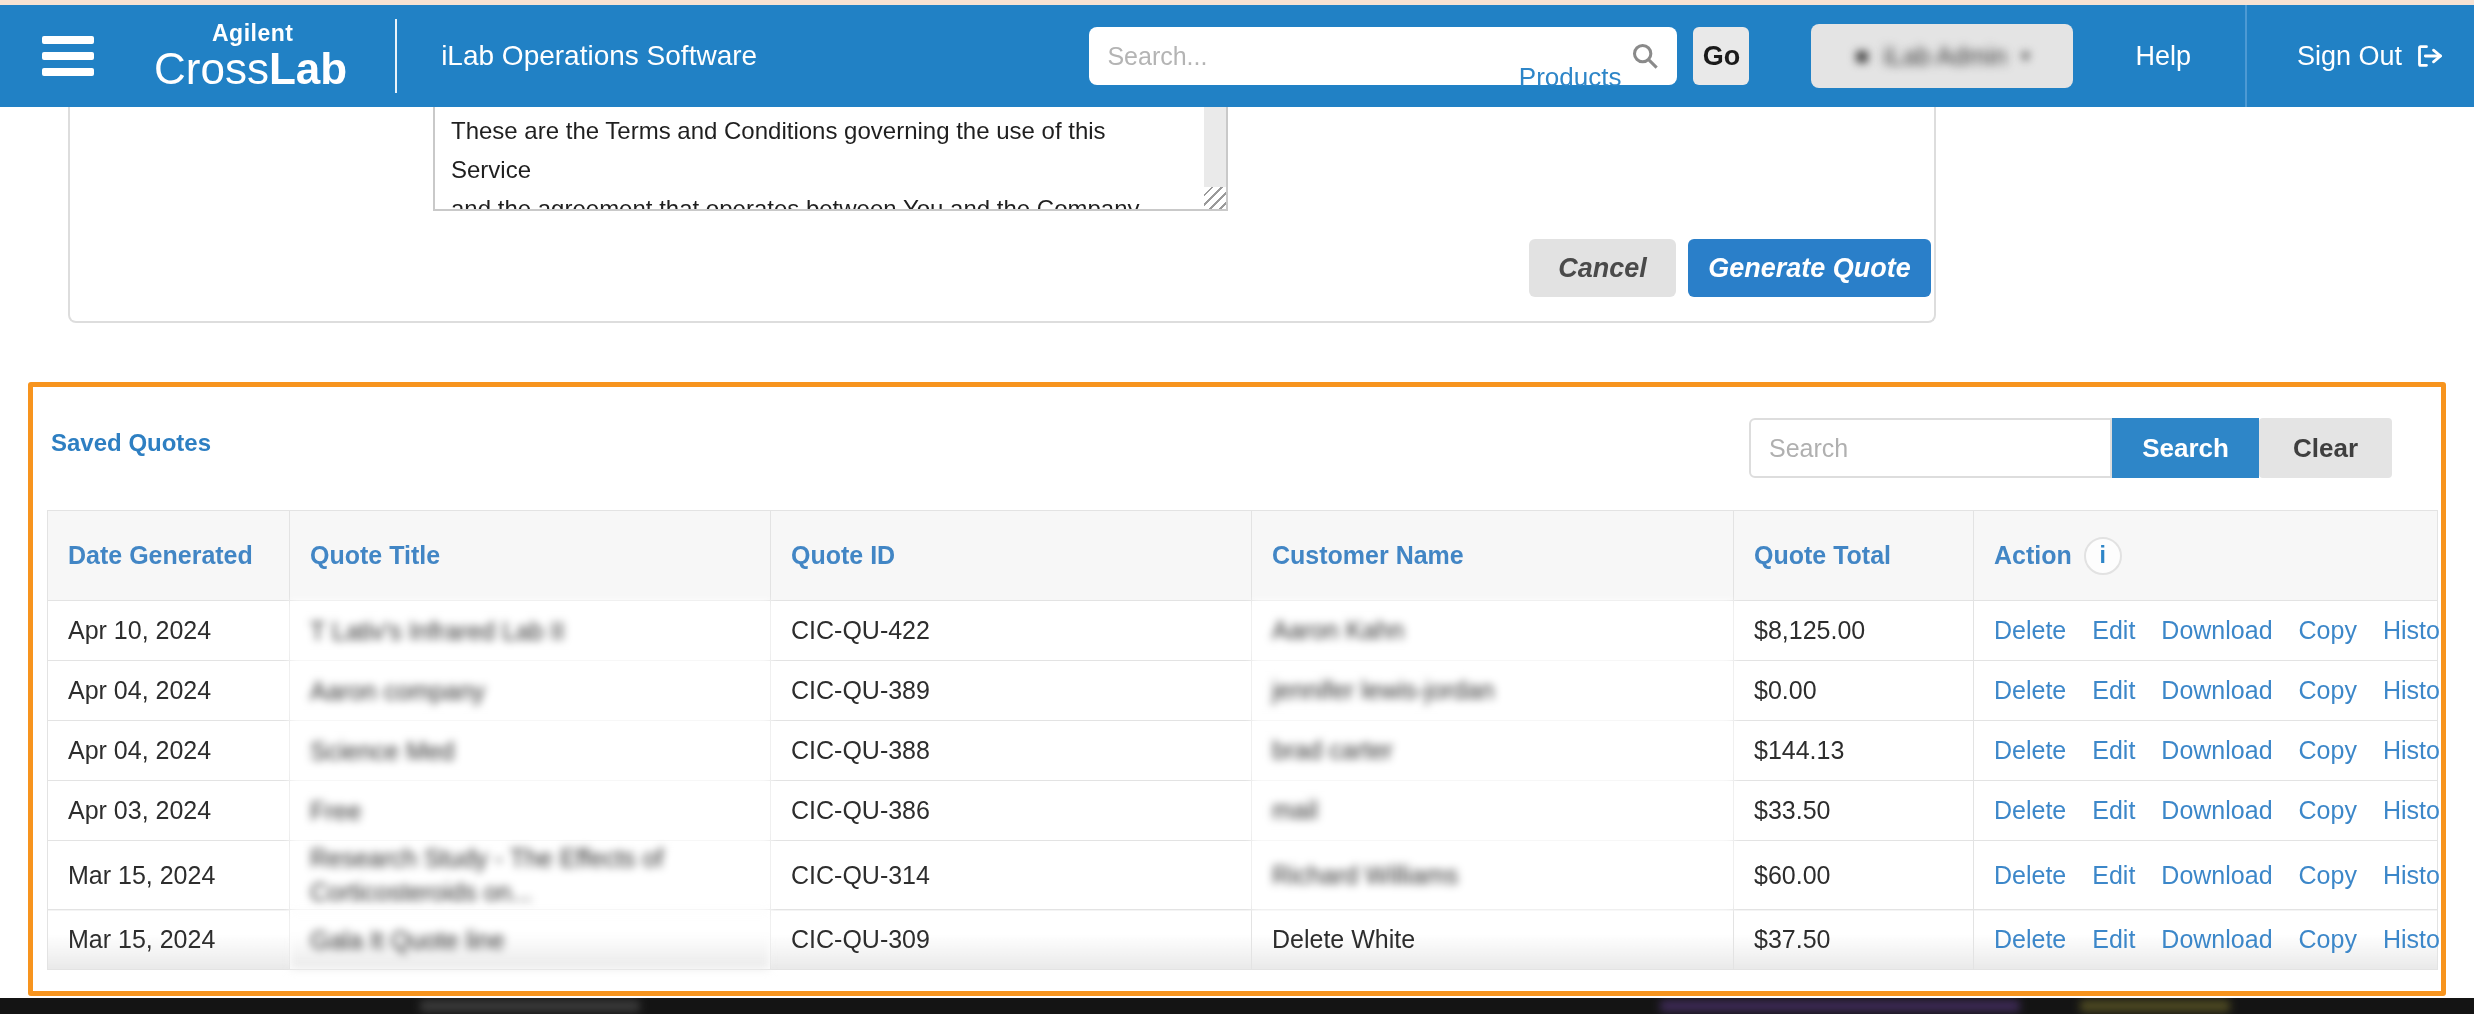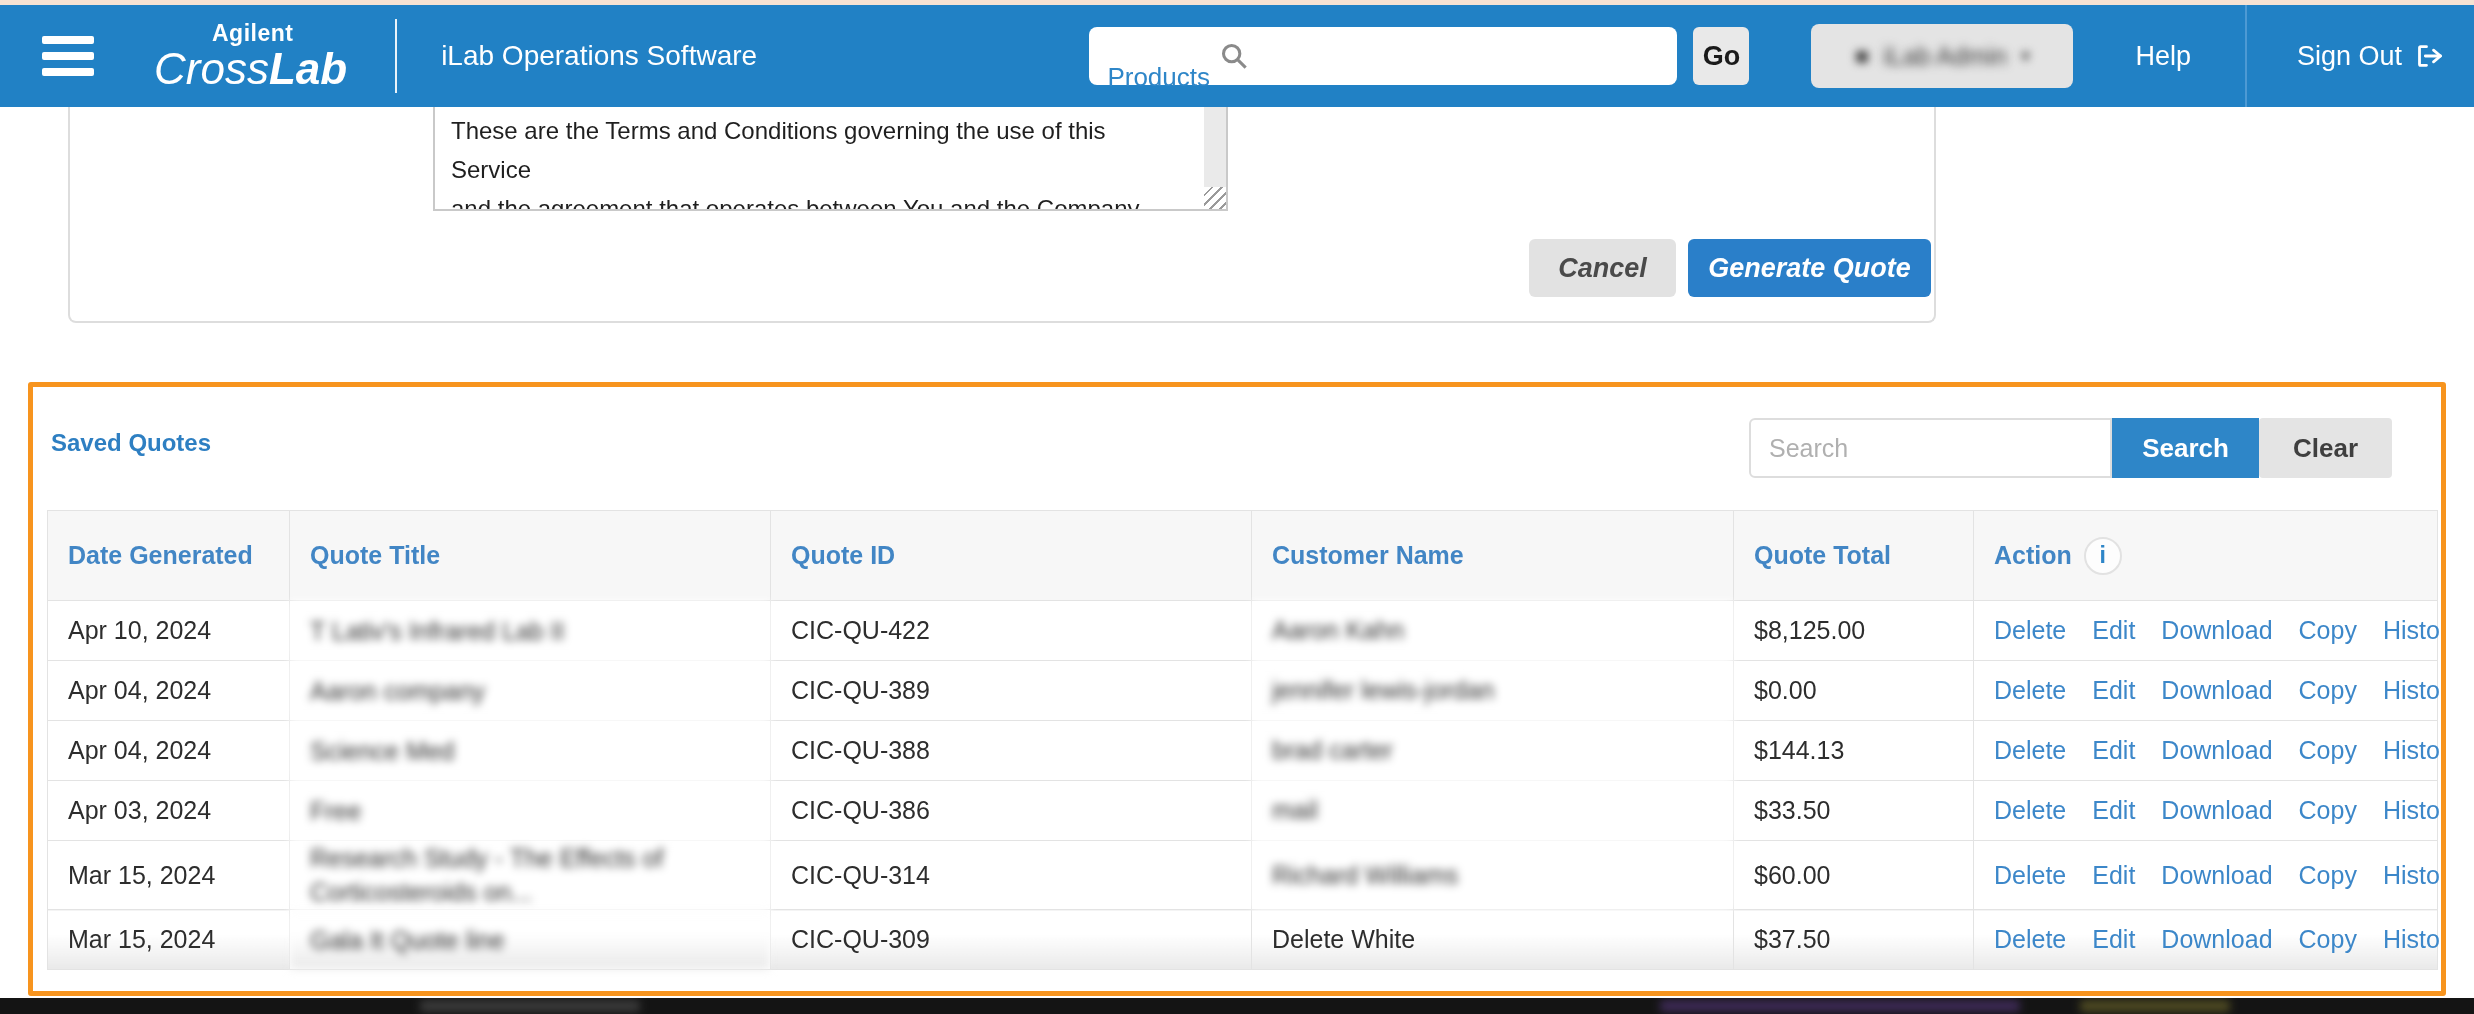--- a/index.html
+++ b/index.html
@@ -18,21 +18,21 @@
   
   .appbar {
     position: absolute; left: 0; top: 5px; width: 100%; height: 102px;
     background: #2181c5; color: #fff;
     display: flex; align-items: center;
   }
   .hamburger { width: 52px; height: 40px; margin-left: 42px; display: flex; flex-direction: column; justify-content: space-between; cursor: pointer; flex: none; }
   .hamburger span { display: block; height: 8px; background: #fff; border-radius: 2px; }
   .logo { margin-left: 60px; line-height: 1; flex: none; text-align: left; }
   .logo .agilent { font-size: 23px; font-weight: bold; margin-left: 58px; letter-spacing: 0.5px; }
-  .logo .crosslab { font-size: 44px; margin-top: 2px; font-style: italic; }
+  .logo .crosslab { font-size: 44px; margin-top: 2px; }
   .logo .crosslab .thin { font-weight: normal; }
   .logo .crosslab .bold { font-weight: bold; }
   .bar-divider { width: 2px; height: 74px; background: rgba(255,255,255,0.9); margin-left: 48px; flex: none; }
   .app-title { margin-left: 44px; font-size: 28px; font-weight: normal; flex: none; }
 
   .hdr-search-wrap { margin-left: auto; display: flex; align-items: center; flex: none; }
   .hdr-search {
     width: 588px; height: 58px; background: #fff; border-radius: 8px;
     display: flex; align-items: center; padding: 0 18px;
   }
@@ -144,20 +144,21 @@
   </div>
   <div class="logo">
     <div class="agilent">Agilent</div>
     <div class="crosslab"><span class="thin">Cross</span><span class="bold">Lab</span></div>
   </div>
   <div class="bar-divider"></div>
   <div class="app-title">iLab Operations Software</div>
 
   <div class="hdr-search-wrap">
     <div class="hdr-search">
+      <input type="text" placeholder="Search..." style="">
       <span class="hdr-products">Products</span>
       <svg class="mag" width="28" height="28" viewBox="0 0 24 24" fill="none" stroke="#8a8a8a" stroke-width="2.6">
           <circle cx="10" cy="10" r="7"></circle>
           <line x1="15.5" y1="15.5" x2="22" y2="22"></line>
         </svg>
     </div>
     <button class="go-btn">Go</button>
   </div>
 
   <button class="user-btn">

